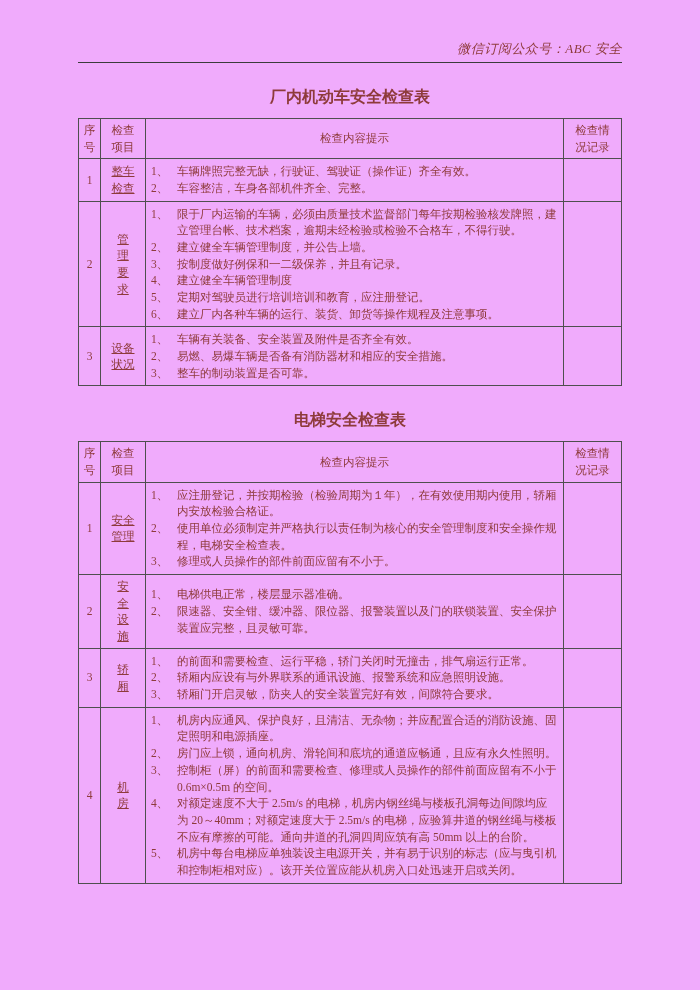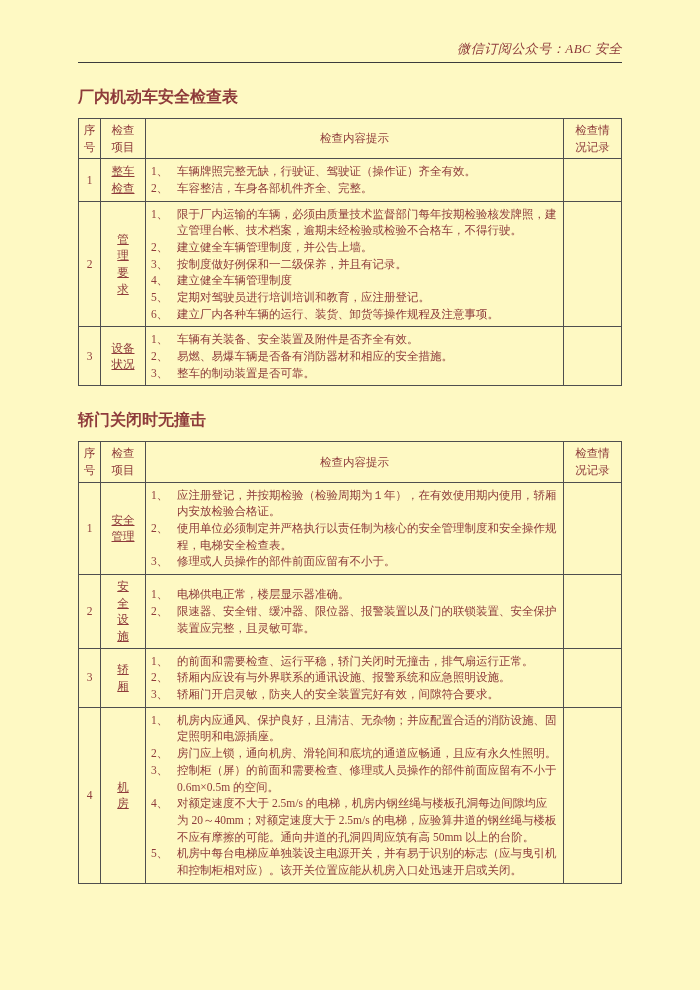--- a/index.html
+++ b/index.html
@@ -8,35 +8,36 @@
     width: 700px;
     height: 990px;
     font-family: "Liberation Serif", "DejaVu Serif", serif;
     color: #8e3b3b;
     overflow: hidden;
   }
   .page {
     width: 700px;
     height: 990px;
     padding: 40px 78px 0 78px;
-    background: #fef9c3;
+    background: #f0abfc;
   }
   .header-note {
     text-align: right;
     font-style: italic;
     font-size: 13px;
     letter-spacing: 0.5px;
     padding-bottom: 4px;
   }
   .header-rule {
     border: none;
     border-top: 1.5px solid #3c3c3c;
     height: 0;
   }
   .table-title {
+    text-align: center;
     font-weight: bold;
     font-size: 16px;
     margin: 24px 0 10px 0;
   }
   table.check-table {
     width: 100%;
     border-collapse: collapse;
     table-layout: fixed;
   }
   .check-table th, .check-table td {
@@ -158,21 +159,21 @@
               </div>
               <div class="content-line">
                 <span class="line-marker">3、</span>
                 <span class="line-text">整车的制动装置是否可靠。</span>
               </div>
             </td>
             <td class="col-record"></td>
           </tr>
         </tbody>
       </table>
-      <div class="table-title">轿门关闭时无撞击</div>
+      <div class="table-title">电梯安全检查表</div>
       <table class="check-table">
         <thead>
           <tr>
             <th class="col-no">序
 号</th>
             <th class="col-item">检查
 项目</th>
             <th class="col-content">检查内容提示</th>
             <th class="col-record">检查情
 况记录</th>

